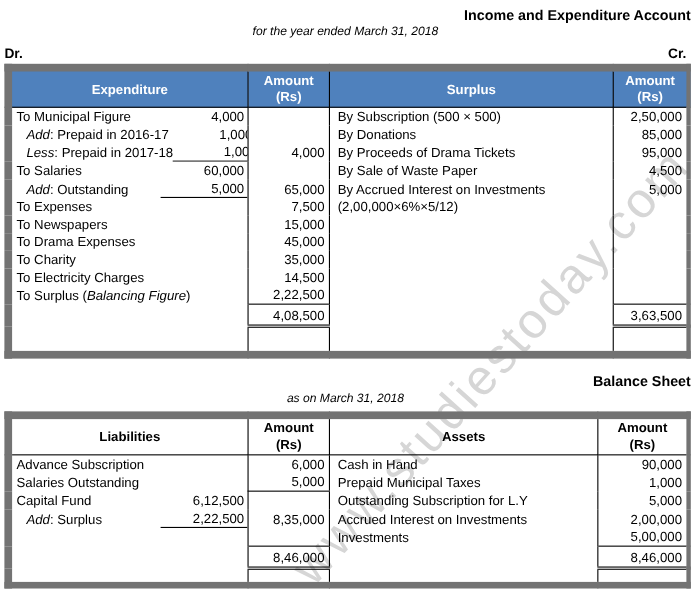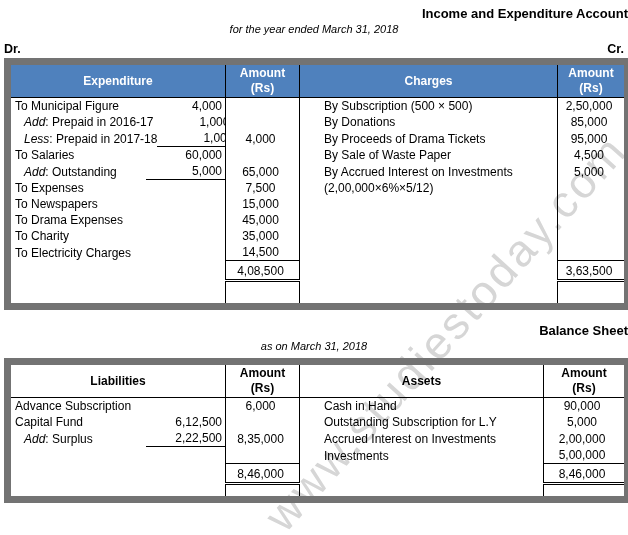--- a/index.html
+++ b/index.html
@@ -25,24 +25,24 @@
      text-align:center;font-size:12px;font-weight:bold;line-height:15px;}
   .iea th{background:var(--header-bg,#4f81bd);color:#fff;}
   .bs th{background:transparent;color:#000;}
   th span{display:block;}
   td{border:none;padding:0;height:16px;line-height:16px;white-space:nowrap;
      overflow:hidden;vertical-align:bottom;}
   td + td{border-left:1px solid #000;}
   .cf{display:flex;align-items:flex-end;}
   .lab{flex:1 1 auto;padding-left:4px;}
   .lab.ind{padding-left:13px;}
-  .rlab{padding-left:7px;margin-left:17px;}
+  .rlab{padding-left:7px;}
   .sub{flex:0 0 76px;text-align:right;padding-right:3px;}
   .sub.u{border-bottom:1px solid #000;}
-  td.amt{text-align:center;padding-right:4px;}
+  td.amt{text-align:right;padding-right:4px;}
   td.amt.u{border-bottom:1px solid #000;}
   td.amt.total{border-top:1px solid #000;border-bottom:3px double #000;height:18px;margin-top:44px;}
   tr.blank-iea td{height:21px;}
   tr.blank-bs td{height:11px;}
   .bs-block{margin-top:13px;}
   .bs-block .t-sub{margin-bottom:4px;}
 </style>
 </head>
 <body style="--header-bg: #4f81bd; --wm-color: #d6d6d6;">
 
@@ -65,21 +65,21 @@
         <col style="width:258px">
         <col style="width:70px">
       </colgroup>
     <thead>
       <tr>
         <th>Expenditure</th>
         <th>
           <span>Amount</span>
           <span>(Rs)</span>
         </th>
-        <th>Charges</th>
+        <th>Surplus</th>
         <th>
           <span>Amount</span>
           <span>(Rs)</span>
         </th>
       </tr>
     </thead>
     <tbody id="iea-body">
         <tr>
           <td>
             <div class="cf">
@@ -211,20 +211,34 @@
           </td>
           <td class="amt"></td>
         </tr>
         <tr>
           <td>
             <div class="cf">
               <span class="lab">To Electricity Charges</span>
             </div>
           </td>
           <td class="amt">14,500</td>
+          <td>
+            <div class="cf">
+              <span class="lab rlab"></span>
+            </div>
+          </td>
+          <td class="amt"></td>
+        </tr>
+        <tr>
+          <td>
+            <div class="cf">
+              <span class="lab">To Surplus (<i>Balancing Figure</i>)</span>
+            </div>
+          </td>
+          <td class="amt">2,22,500</td>
           <td>
             <div class="cf">
               <span class="lab rlab"></span>
             </div>
           </td>
           <td class="amt"></td>
         </tr>
         <tr>
           <td>
             <div class="cf">
@@ -292,20 +306,34 @@
             <td>
               <div class="cf">
                 <span class="lab rlab">Cash in Hand</span>
               </div>
             </td>
             <td class="amt">90,000</td>
           </tr>
           <tr>
             <td>
               <div class="cf">
+                <span class="lab">Salaries Outstanding</span>
+              </div>
+            </td>
+            <td class="amt u">5,000</td>
+            <td>
+              <div class="cf">
+                <span class="lab rlab">Prepaid Municipal Taxes</span>
+              </div>
+            </td>
+            <td class="amt">1,000</td>
+          </tr>
+          <tr>
+            <td>
+              <div class="cf">
                 <span class="lab">Capital Fund</span>
                 <span class="sub">6,12,500</span>
               </div>
             </td>
             <td class="amt"></td>
             <td>
               <div class="cf">
                 <span class="lab rlab">Outstanding Subscription for L.Y</span>
               </div>
             </td>

